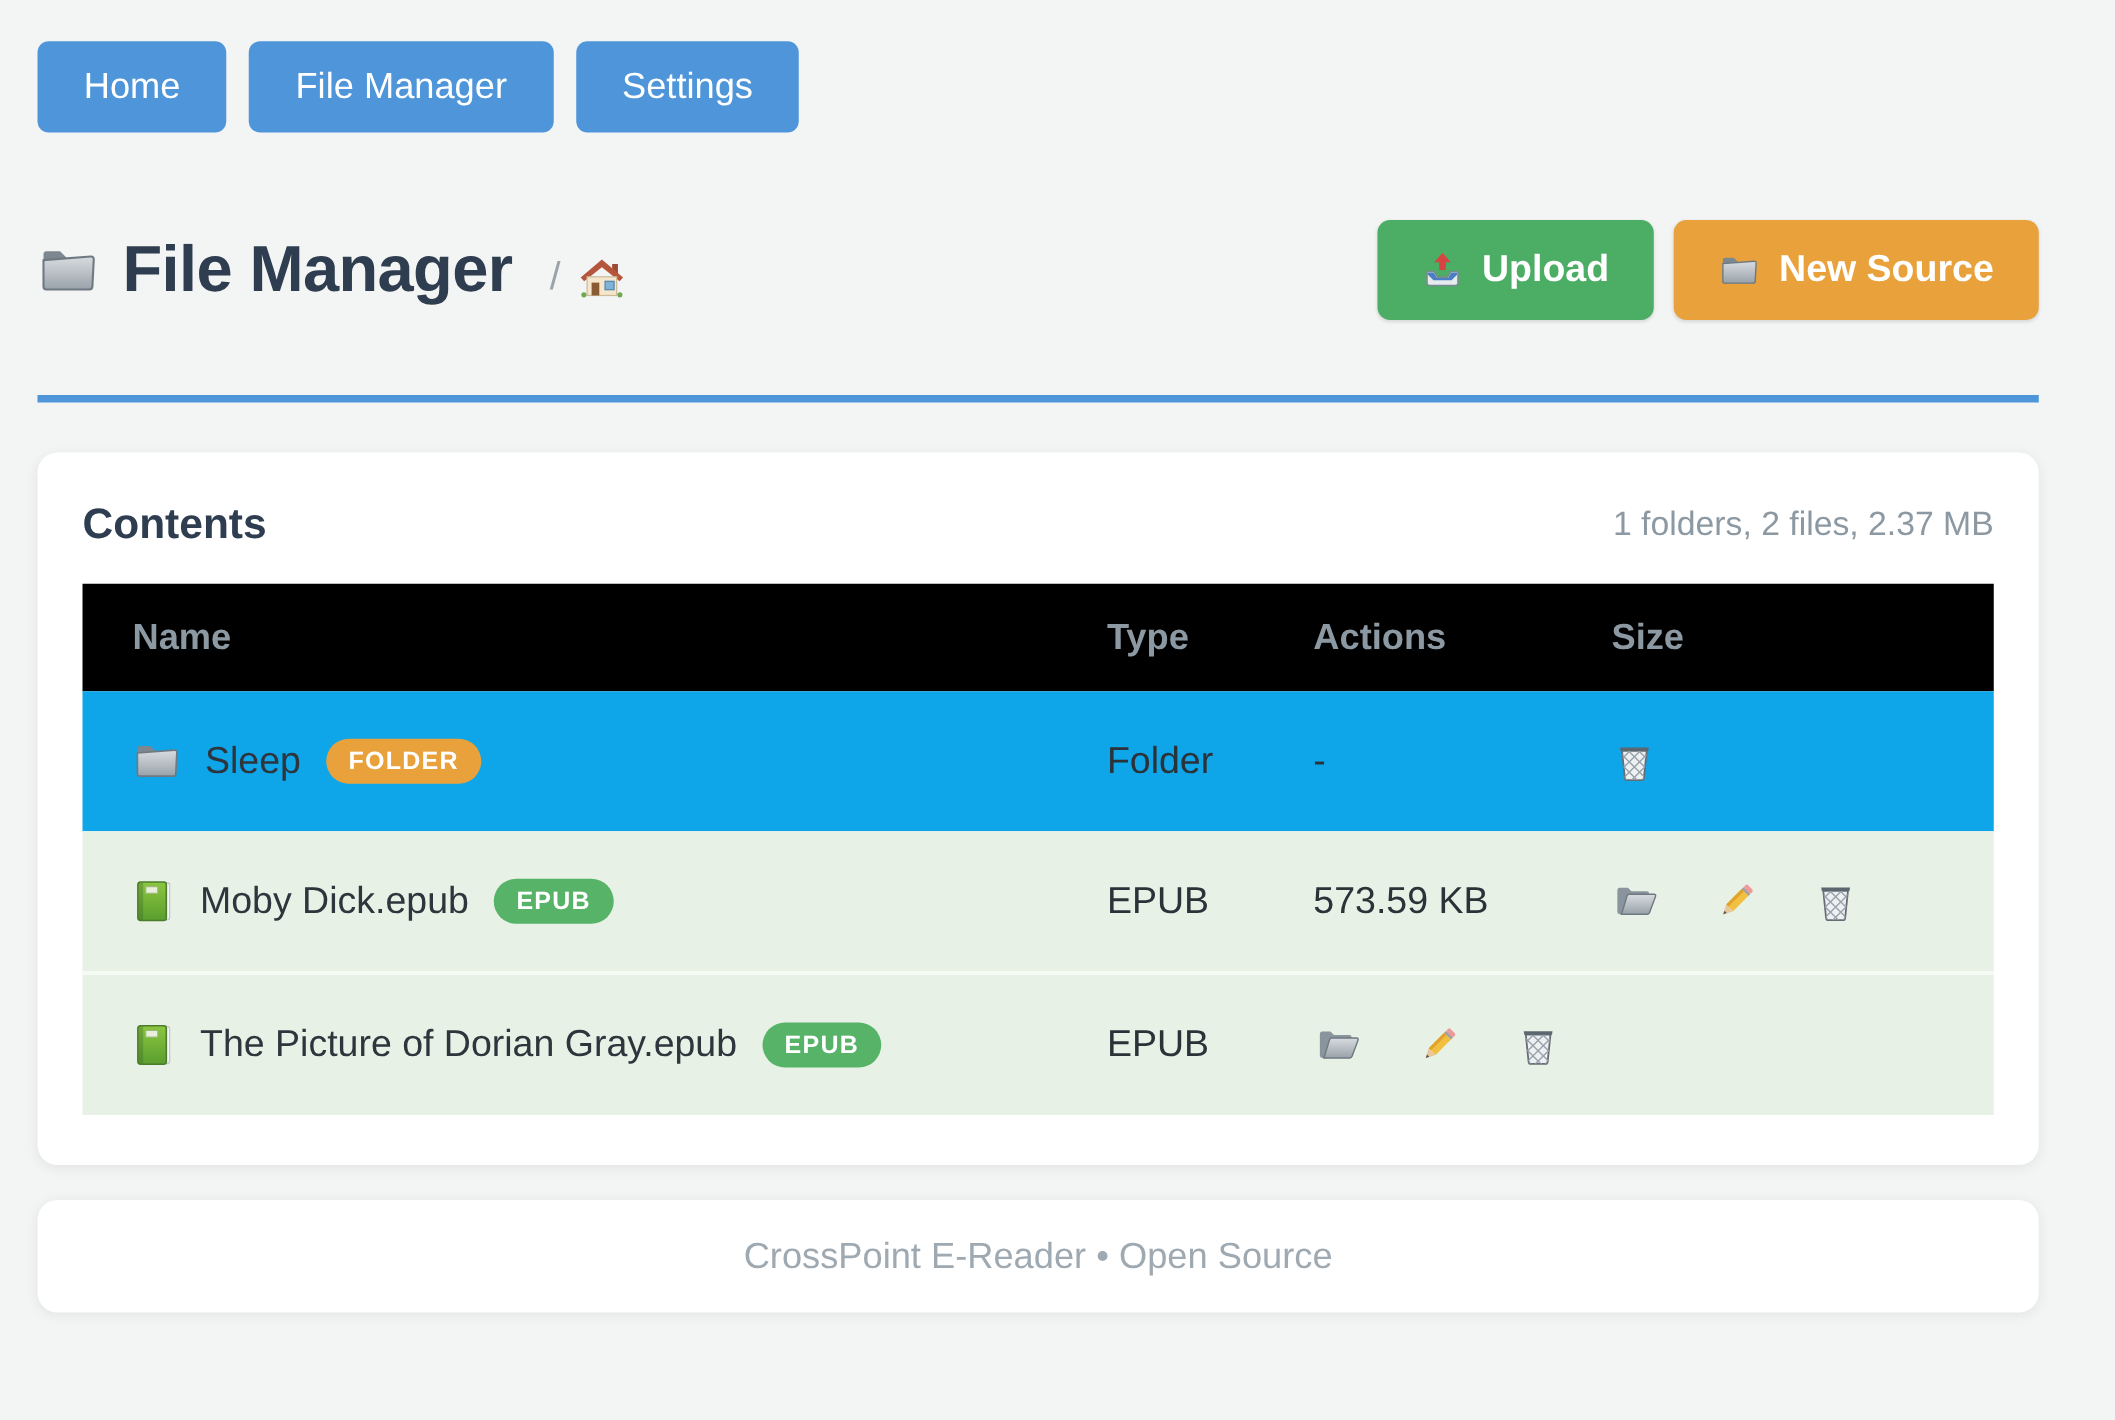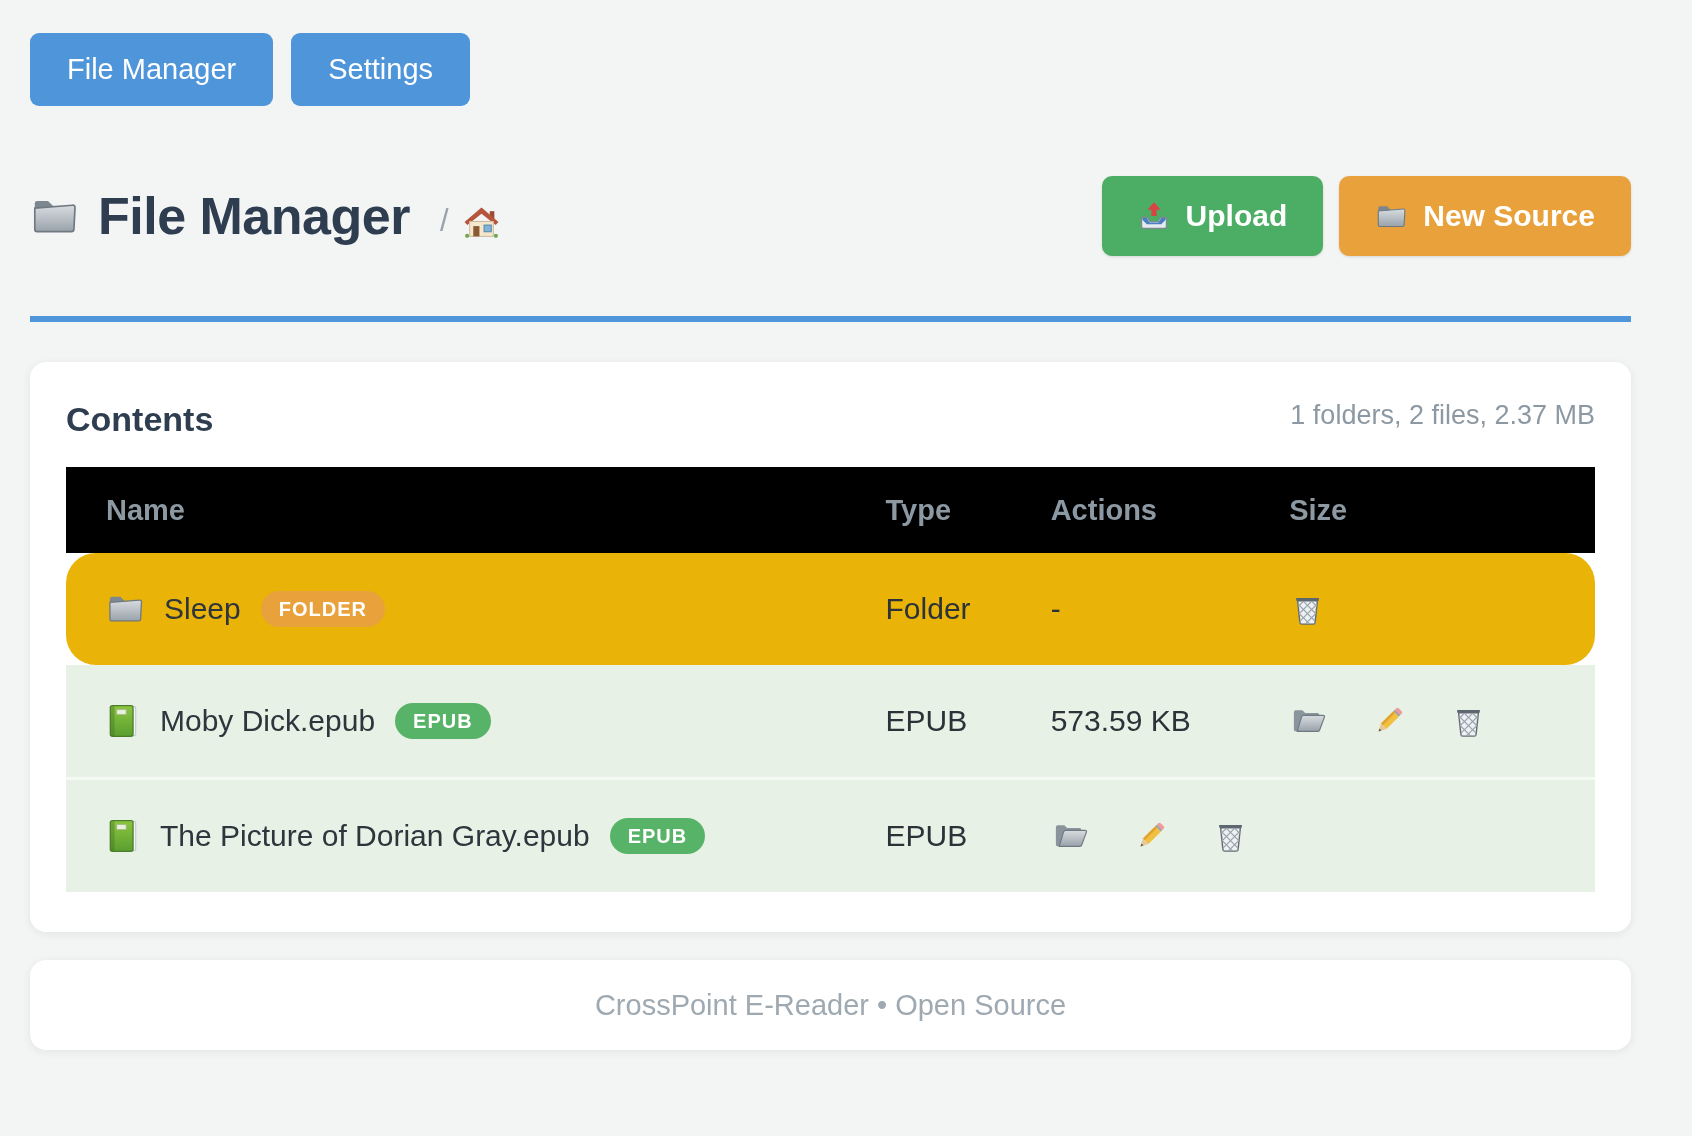--- a/index.html
+++ b/index.html
@@ -36,29 +36,29 @@
   .btn-newfolder{background:#E9A23B;}
 
   .rule{margin-top:60px;height:6px;background:#4E95D9;}
 
   
   .card{
     margin-top:40px;background:#fff;border-radius:16px;
     box-shadow:0 2px 10px rgba(0,0,0,.07);
     padding:30px 36px 40px 36px;box-sizing:border-box;
   }
-  .card-head{display:flex;align-items:flex-start;justify-content:space-between;padding-top:8px;}
+  .card-head{display:flex;align-items:center;justify-content:space-between;padding-top:8px;}
   .card-title{font-size:34px;font-weight:700;color:#2E3D50;margin:0;}
   .card-summary{font-size:27px;color:#8C99A3;}
 
   .table{margin-top:28px;}
   .tr{display:grid;grid-template-columns:53.6% 10.8% 15.6% 1fr;align-items:center;}
   .thead{background:#000000;height:86px;color:#8C99A3;font-weight:700;font-size:29px;}
   .row{height:112px;font-size:30px;}
-  .row-folder{background:#eab308;border-radius:30px;}
+  .row-folder{background:#0ea5e9;}
   .row-file{background:#E7F1E5;}
   .row-file + .row-file{border-top:3px solid #F6FAF5;}
   .cell-name{display:flex;align-items:center;gap:20px;padding-left:40px;}
   .name-text{color:#2E353D;}
   .badge{
     color:#fff;font-size:20px;font-weight:700;letter-spacing:1px;
     border-radius:999px;padding:8px 18px;line-height:1;
   }
   .badge-folder{background:#E9A23B;}
   .badge-epub{background:#57B368;}
@@ -136,20 +136,21 @@
         <path d="M34 14 L14 34 M30 10 L10 30 M26 6 L6 26 M22 2 L2 22 M38 18 L18 38"></path>
       </g>
       <path d="M6.8 6.8 L29.2 6.8 L28.8 9.5 L7.2 9.5 Z" fill="#5d676f"></path>
     </symbol>
   </defs>
 </svg>
 
 <div class="wrap">
 
   <nav class="nav">
+    <button class="nav-btn">Home</button>
     <button class="nav-btn">File Manager</button>
     <button class="nav-btn">Settings</button>
   </nav>
 
   <header class="page-head">
     <div class="title-group">
       <span>
           <svg width="48" height="41">
             <use href="#i-folder"></use>
           </svg>

